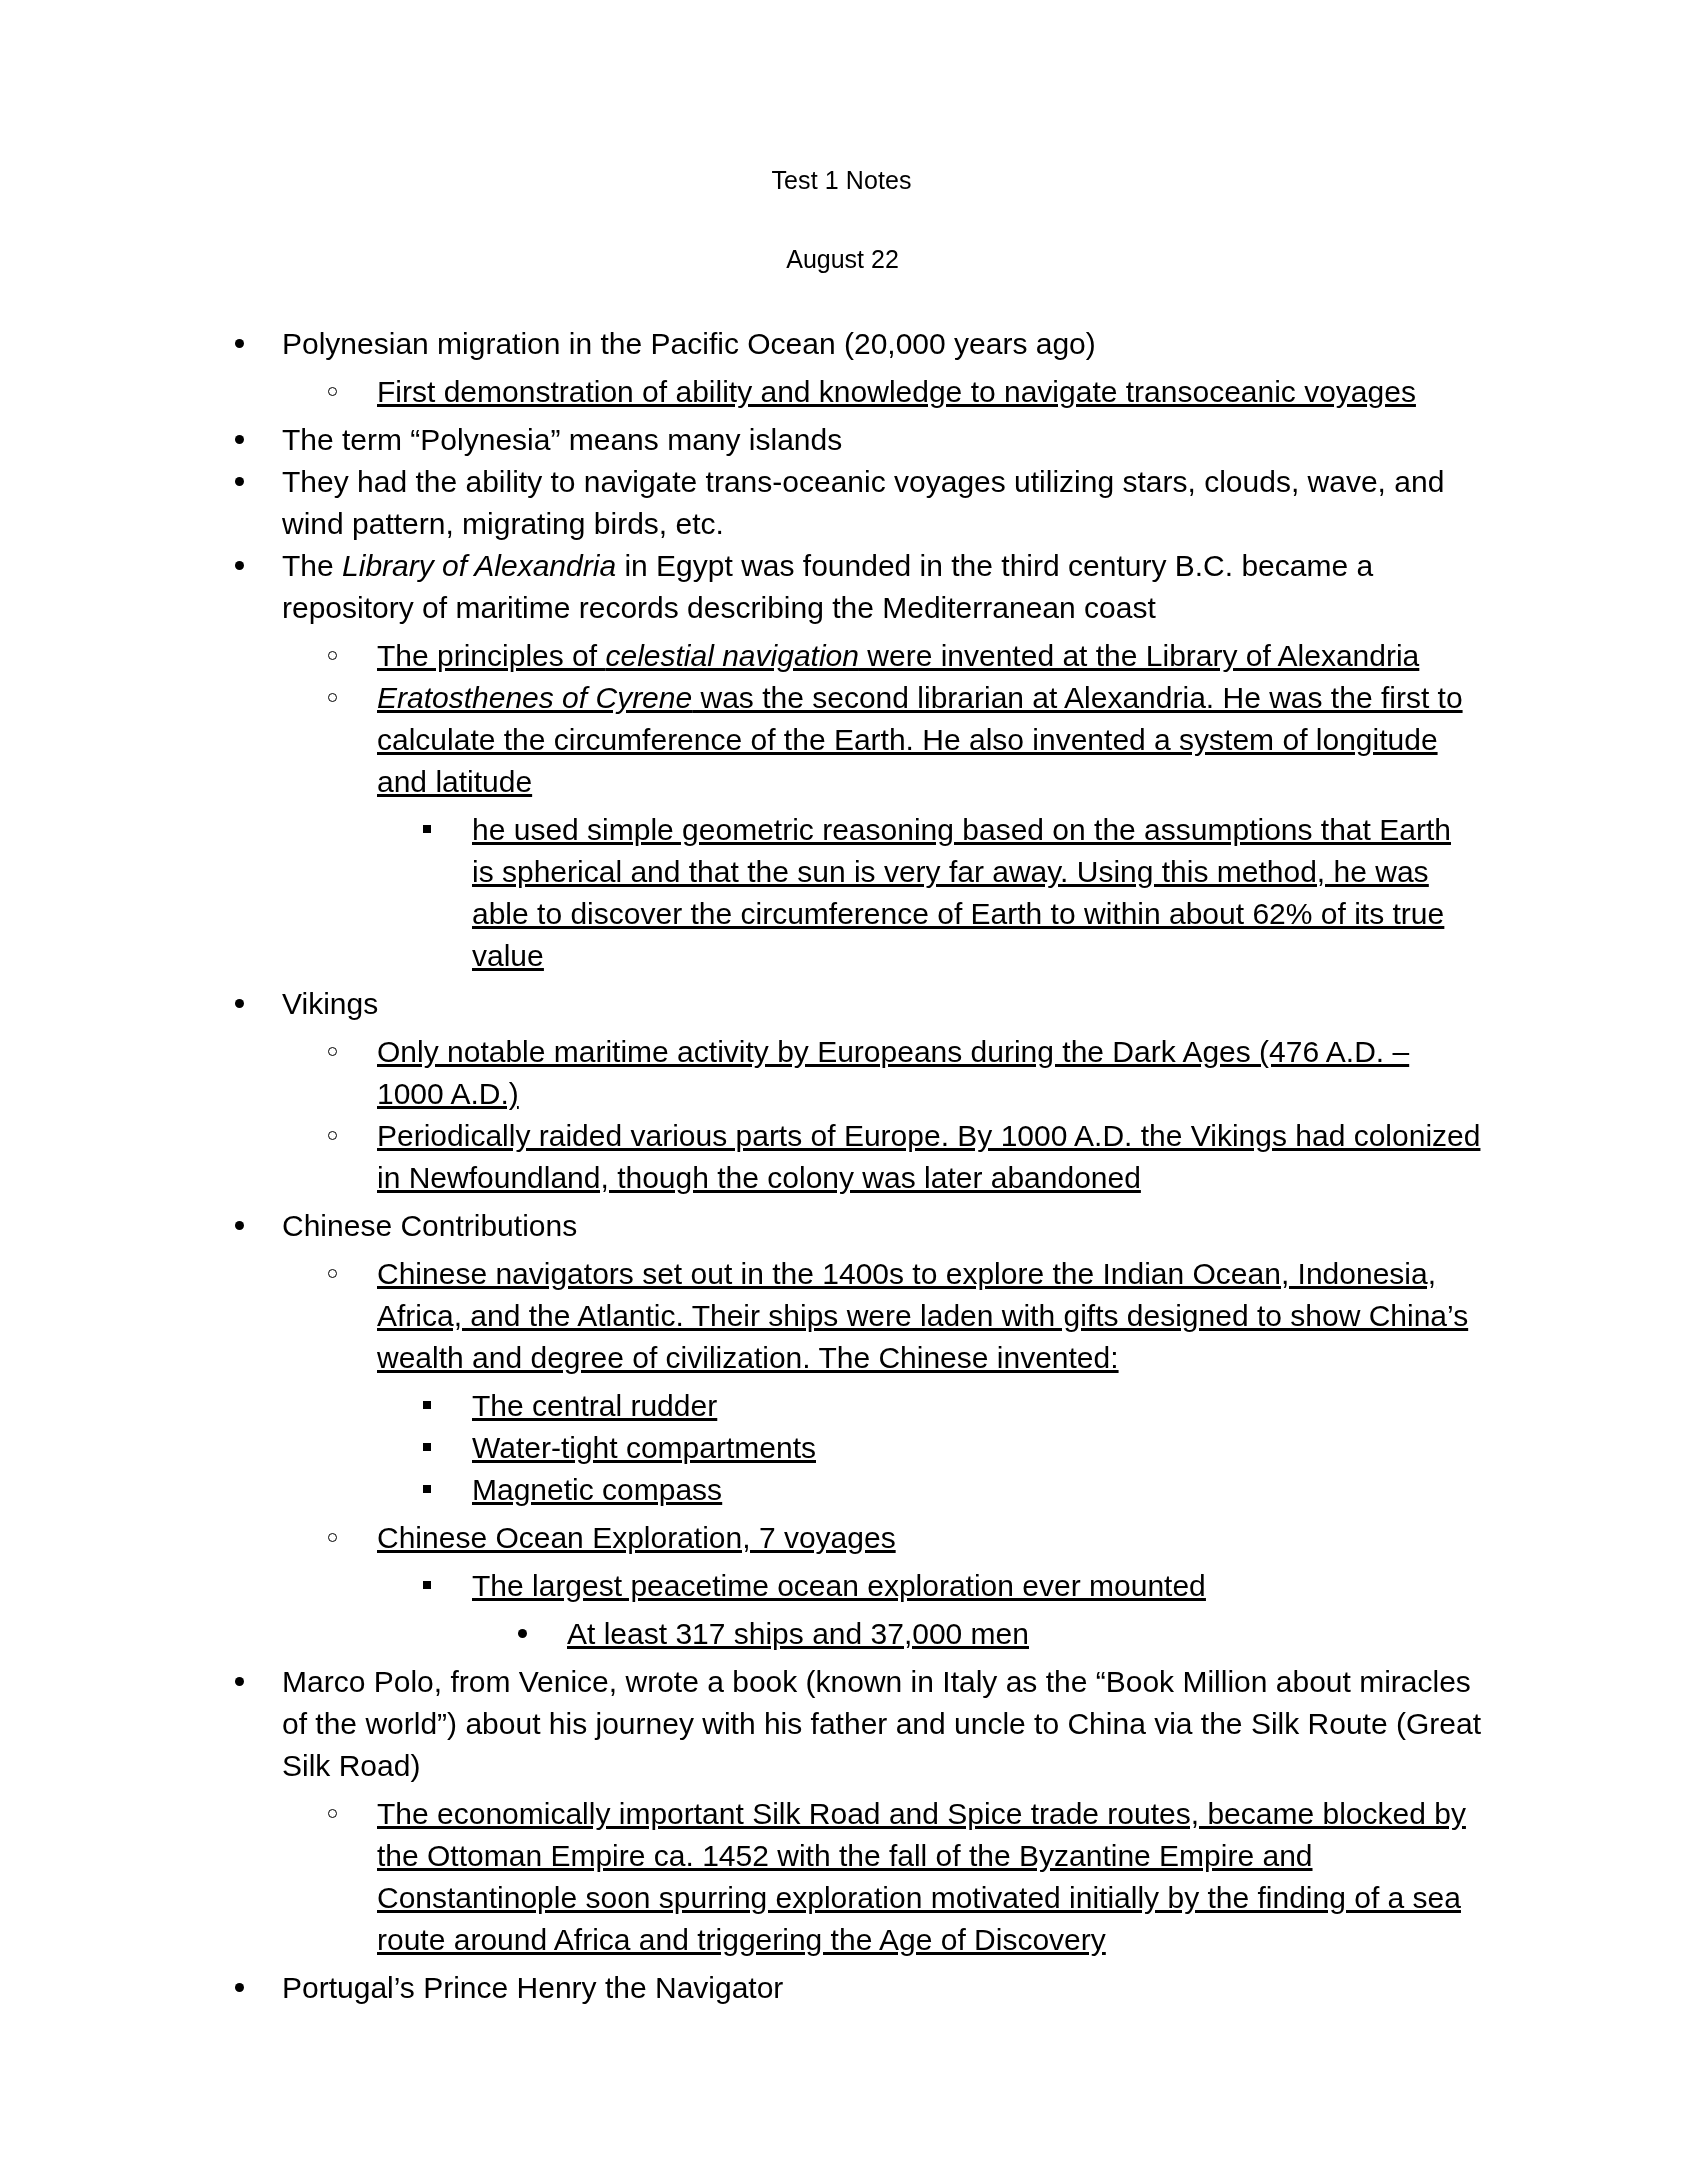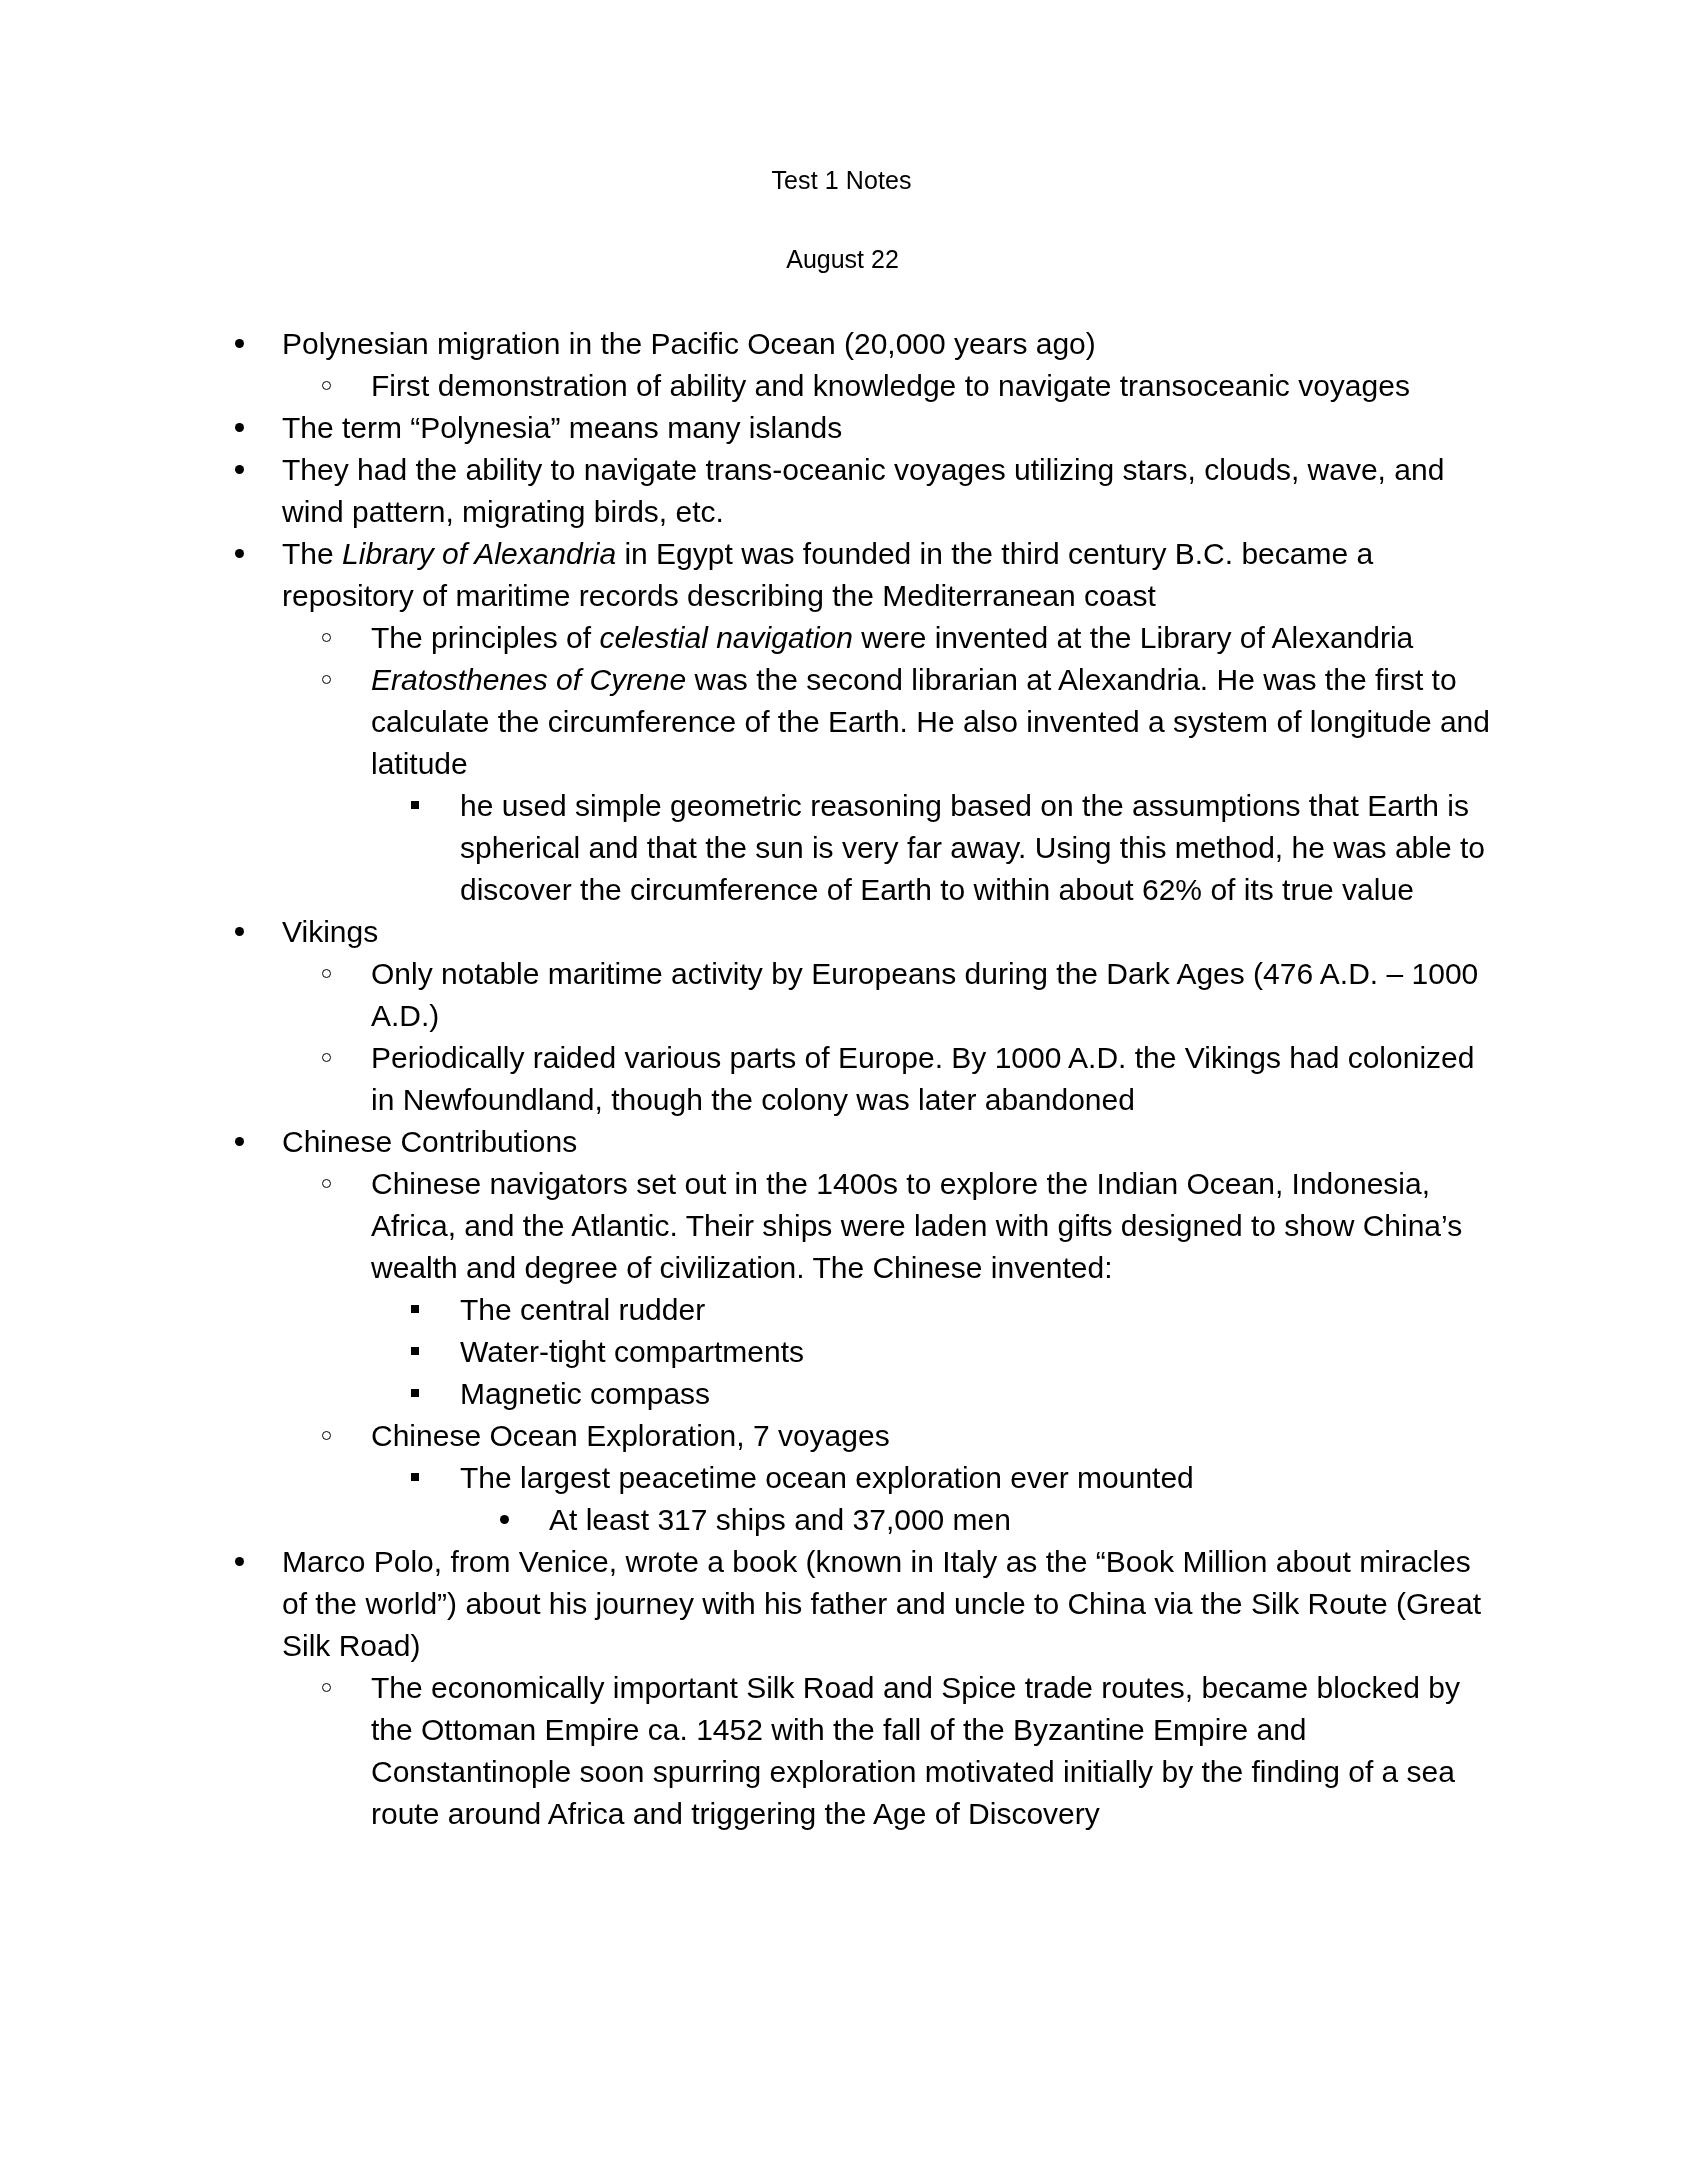--- a/index.html
+++ b/index.html
@@ -42,22 +42,23 @@
   }
 
   .outline {
     list-style: none;
     margin: 0;
     padding: 0;
   }
 
   .outline ul {
     list-style: none;
-    margin: 0;
+    margin: 6px;
     padding: 0;
+    text-decoration: underline;
   }
 
   li.item {
     position: relative;
     font-size: 30px;
     line-height: 42px;
     margin: 0 0 0 0;
     padding: 0 0 0 0;
   }
 
@@ -275,16 +276,20 @@
       <span class="bullet"></span>
       <span class="txt">Marco Polo, from Venice, wrote a book (known in Italy as the “Book Million about miracles of the world”) about his journey with his father and uncle to China via the Silk Route (Great Silk Road)</span>
       <ul class="lvl2">
         <li class="item">
           <span class="bullet"></span>
           <span class="txt">The economically important Silk Road and Spice trade routes, became blocked by the Ottoman Empire ca. 1452 with the fall of the Byzantine Empire and Constantinople soon spurring exploration motivated initially by the finding of a sea route around Africa and triggering the Age of Discovery</span>
         </li>
       </ul>
     </li>
 
+    <li class="item">
+      <span class="bullet"></span>
+      <span class="txt">Portugal’s Prince Henry the Navigator</span>
+    </li>
 
   </ul>
 </div>
 
 
 </body></html>

